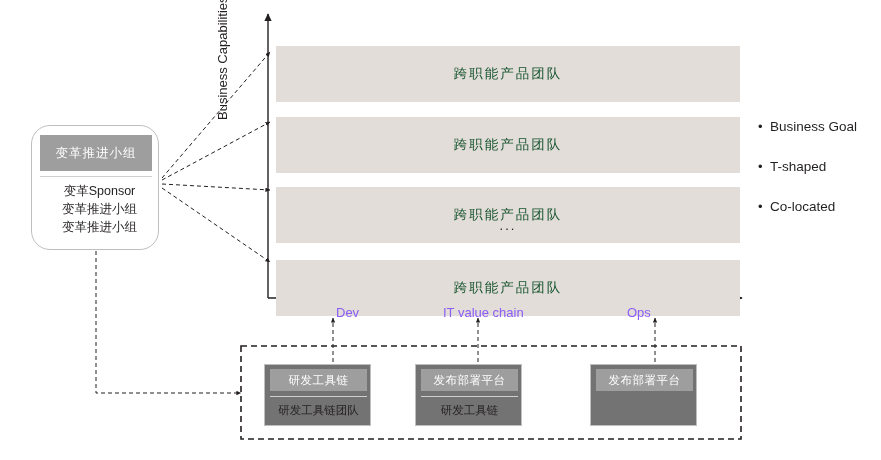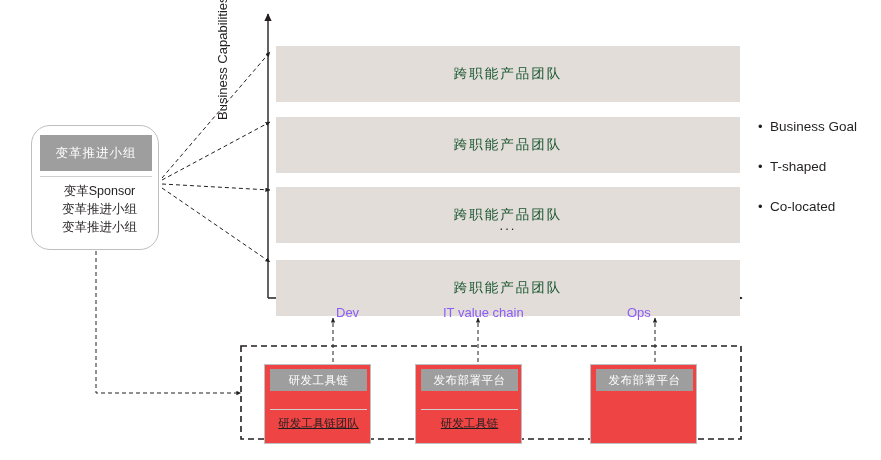--- a/index.html
+++ b/index.html
@@ -121,52 +121,51 @@
     white-space: nowrap;
   }
   .tick-dev { left: 336px; top: 305px; }
   .tick-chain { left: 443px; top: 305px; }
   .tick-ops { left: 627px; top: 305px; }
 
   
   .plat-box {
     position: absolute;
     width: 107px;
-    height: 80px;
-    background: #ef4444;
+    height: 62px;
+    background: #737373;
     border: 1px solid #bfbfbf;
     box-sizing: border-box;
   }
   .plat-head {
     position: absolute;
     left: 5px;
     top: 4px;
     width: 97px;
     height: 22px;
     background: #9e9e9e;
     color: #ffffff;
     font-size: 11.5px;
     display: flex;
     align-items: center;
     justify-content: center;
     letter-spacing: 0.5px;
   }
   .plat-sub {
     position: absolute;
     left: 5px;
-    top: 44px;
+    top: 31px;
     width: 97px;
     height: 26px;
     border-top: 1px solid #cfcfcf;
     display: flex;
     align-items: center;
     justify-content: center;
     font-size: 11.5px;
     color: #231f20;
-    text-decoration: underline;
   }
   .plat-1 { left: 264px; top: 364px; }
   .plat-2 { left: 415px; top: 364px; }
   .plat-3 { left: 590px; top: 364px; text-align: right; }
 
   
   .bullets {
     position: absolute;
     left: 758px;
     top: 118px;

